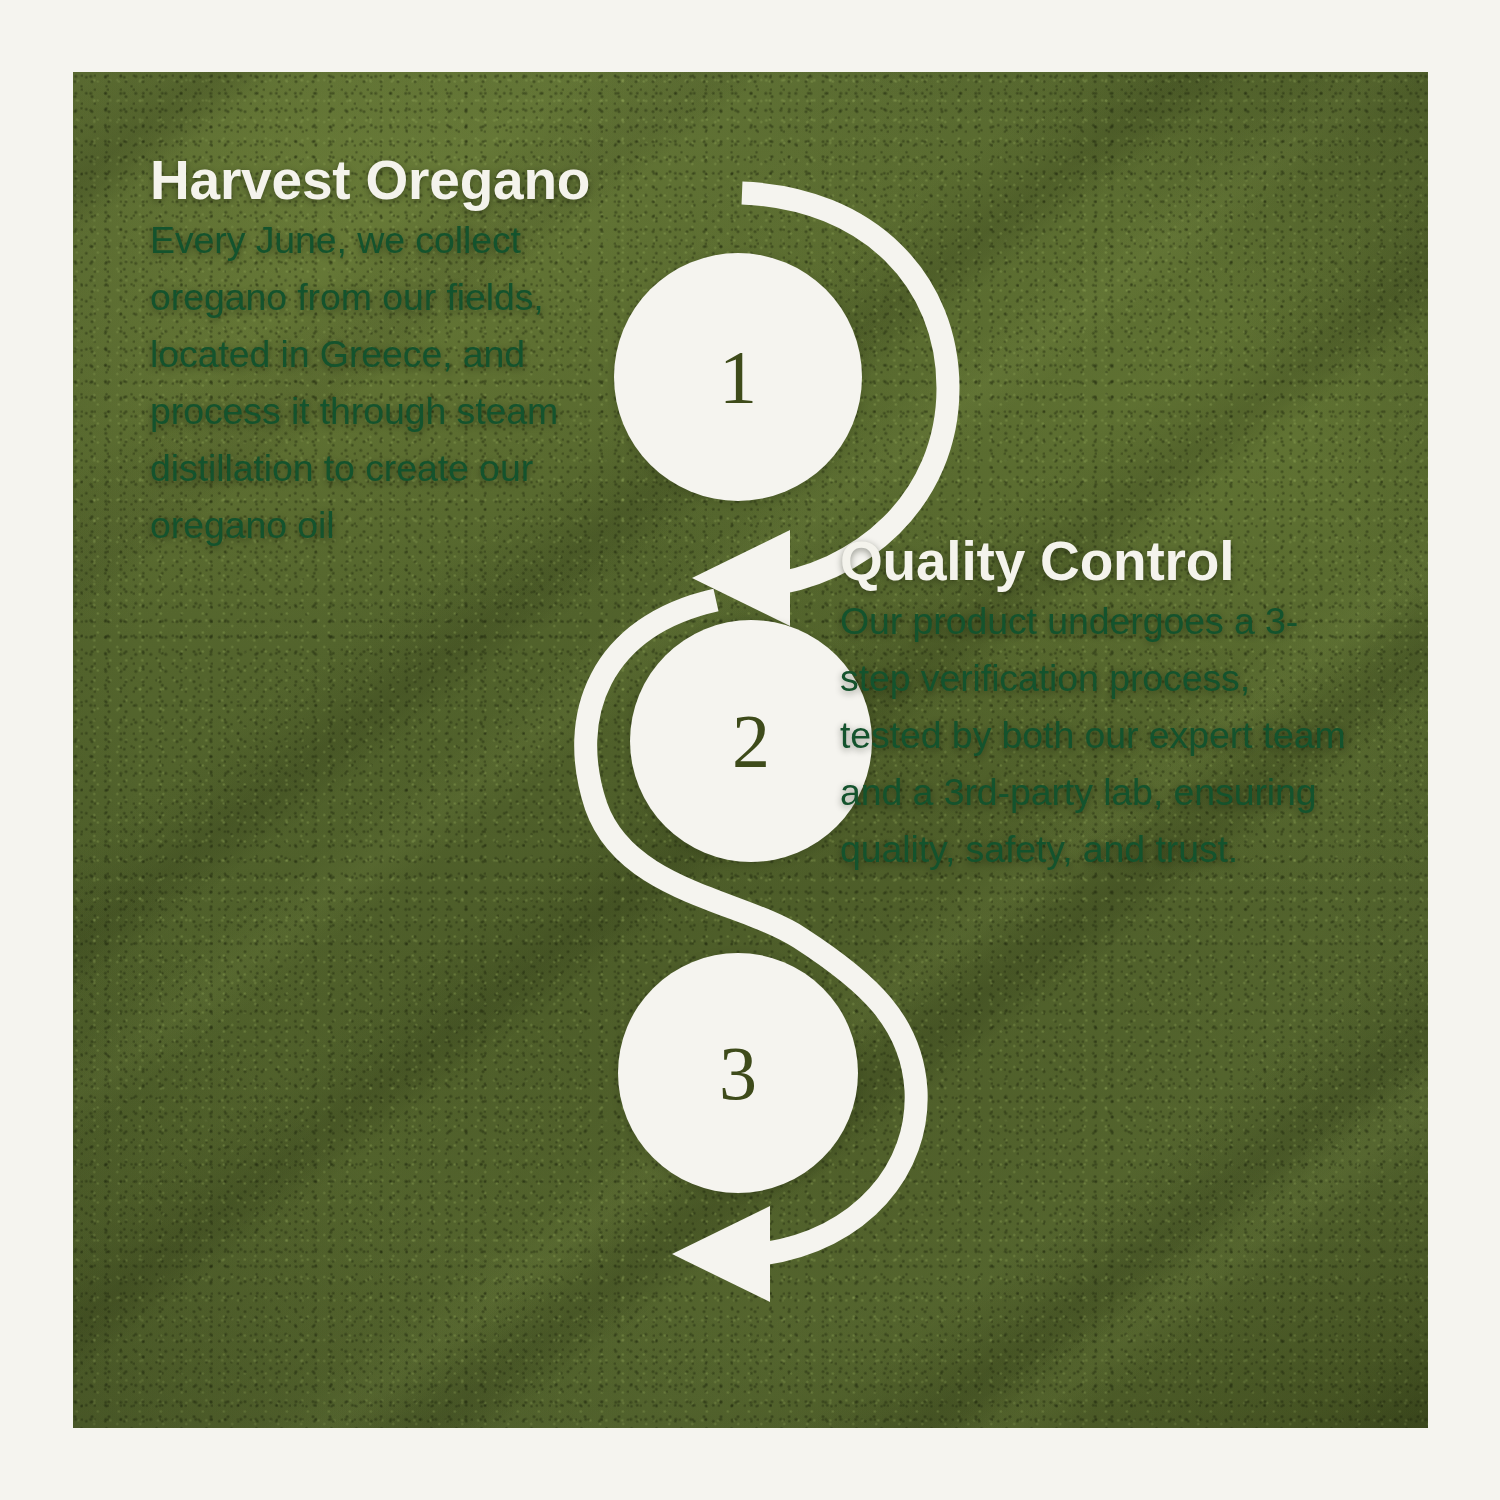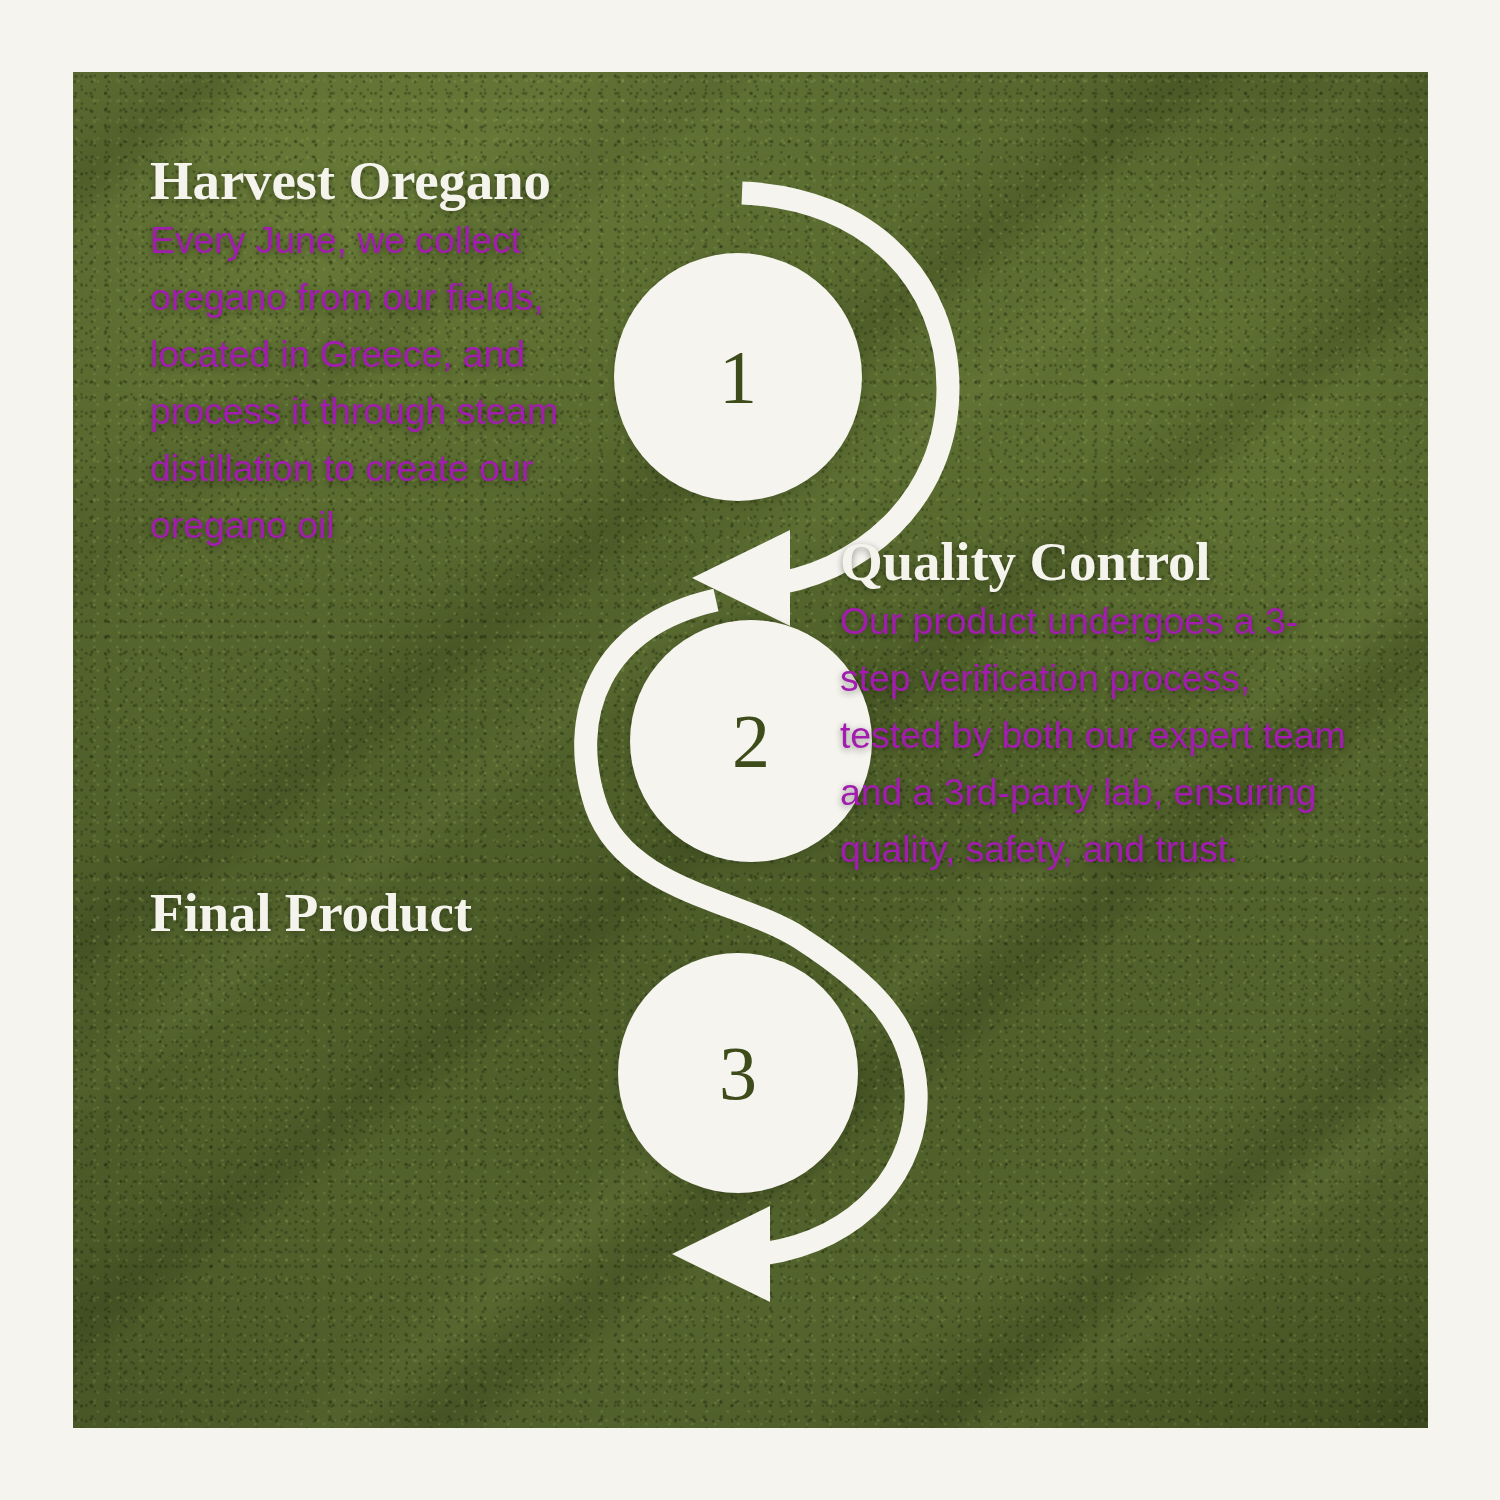--- a/index.html
+++ b/index.html
@@ -113,33 +113,33 @@
   }
   #circle1 { left: 614px; top: 253px;  width: 248px; height: 248px; }
   #circle2 { left: 630px; top: 620px;  width: 242px; height: 242px; }
   #circle3 { left: 618px; top: 953px;  width: 240px; height: 240px; }
   #circle1 .num, #circle2 .num, #circle3 .num { font-size: 76px; }
 
   
   .block { position: absolute; }
   .block h2 {
     margin: 0 0 2px 0;
-    font-family: Liberation Serif, serif;
+    font-family: Liberation Sans, sans-serif;
     font-weight: 700;
     color: #f4f3ec;
     font-size: 55px;
     line-height: 1.05;
     letter-spacing: -0.2px;
     text-shadow: 0 2px 7px rgba(15,20,5,.42);
   }
   .block p {
     margin: 0;
     font-family: "Liberation Sans", sans-serif;
     font-weight: 400;
-    color: #a21caf;
+    color: #14532d;
     font-size: 37.5px;
     line-height: 1.52;
     letter-spacing: -0.1px;
     text-shadow: 0 2px 7px rgba(15,20,5,.45);
   }
 
   #block-harvest { left: 150px; top: 152px;  width: 490px; text-align: left; }
   #block-quality { left: 840px; top: 533px;  width: 520px; }
   #block-final   { left: 150px; top: 884px;  width: 500px; text-align: left; }
 
@@ -187,16 +187,15 @@
     <h2>Harvest Oregano</h2>
     <p>Every June, we collect oregano from our fields, located in Greece, and process it through steam distillation to create our oregano oil</p>
   </div>
 
   <div id="block-quality" class="block">
     <h2>Quality Control</h2>
     <p>Our product undergoes a 3-step verification process, tested by both our expert team and a 3rd-party lab, ensuring quality, safety, and trust.</p>
   </div>
 
   <div id="block-final" class="block">
-    <h2>Final Product</h2>
   </div>
 
 </div>
 
 </body></html>

